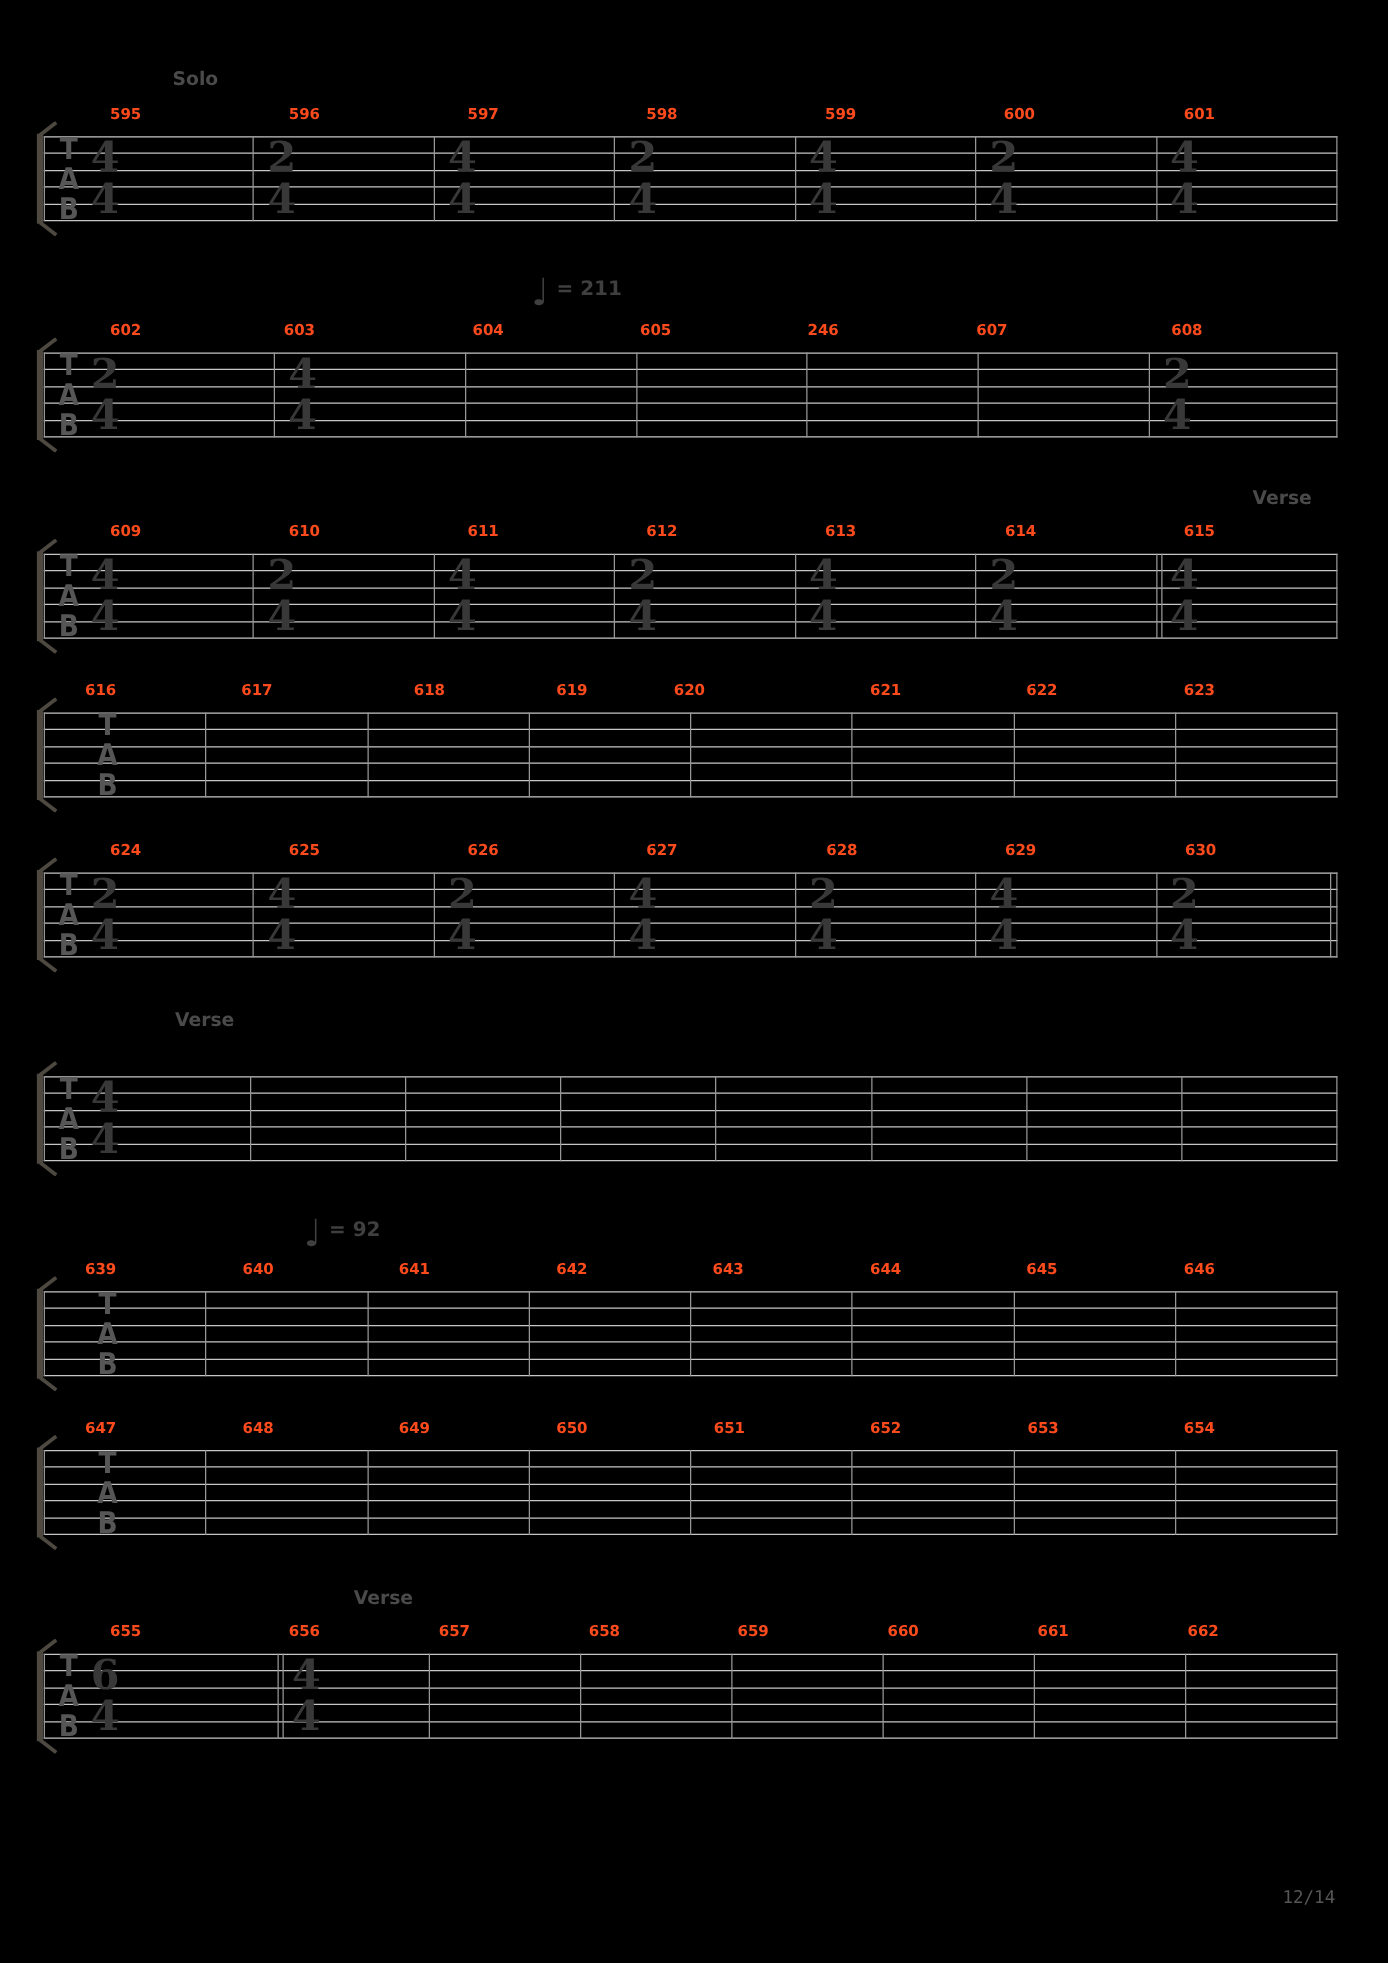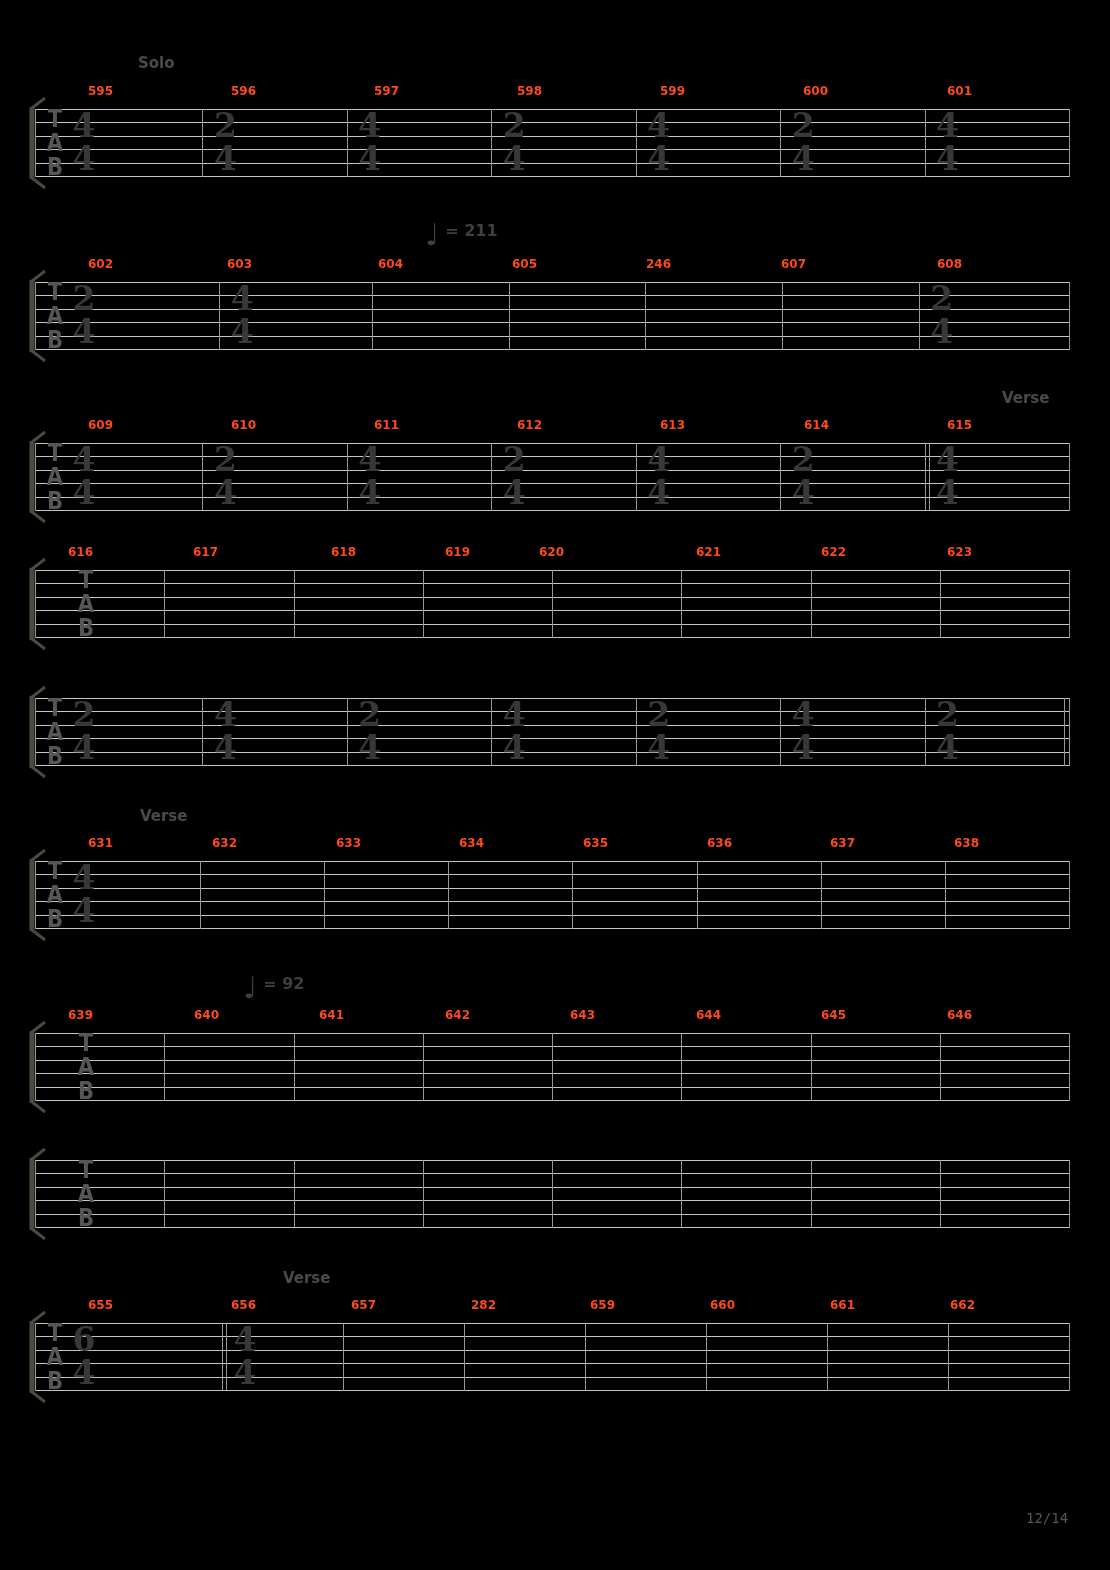--- a/index.html
+++ b/index.html
@@ -369,20 +369,29 @@
           <div>2</div>
           <div>4</div>
         </div>
       </div>
     </div>
     <div class="clef" style="left: 5px;">
       <div>T</div>
       <div>A</div>
       <div>B</div>
     </div>
+    <div class="numbers">
+      <span class="mnum" style="left: 53px;">624</span>
+      <span class="mnum" style="left: 196px;">625</span>
+      <span class="mnum" style="left: 339px;">626</span>
+      <span class="mnum" style="left: 482px;">627</span>
+      <span class="mnum" style="left: 626px;">628</span>
+      <span class="mnum" style="left: 769px;">629</span>
+      <span class="mnum" style="left: 913px;">630</span>
+    </div>
   </div>
 <div class="system" style="top: 861px;">
     <div class="slabel" style="left: 105px; top: -54px;">Verse</div>
 
     <svg class="bracket" width="20" height="92" viewBox="0 0 20 92">
       <path d="M4 10 L4 82" stroke="#4d4840" stroke-width="5" fill="none"></path>
       <path d="M17 1 L4 11" stroke="#4d4840" stroke-width="3" fill="none"></path>
       <path d="M17 91 L4 81" stroke="#4d4840" stroke-width="3" fill="none"></path>
     </svg>
     <div class="sline" style="top:0"></div>
@@ -418,30 +427,20 @@
         
       </div>
       <div class="measure" style="flex: 1 1 0px;">
         
       </div>
     </div>
     <div class="clef" style="left: 5px;">
       <div>T</div>
       <div>A</div>
       <div>B</div>
-    </div>
-    <div class="numbers">
-      <span class="mnum" style="left: 53px;">631</span>
-      <span class="mnum" style="left: 177px;">632</span>
-      <span class="mnum" style="left: 301px;">633</span>
-      <span class="mnum" style="left: 424px;">634</span>
-      <span class="mnum" style="left: 548px;">635</span>
-      <span class="mnum" style="left: 672px;">636</span>
-      <span class="mnum" style="left: 795px;">637</span>
-      <span class="mnum" style="left: 919px;">638</span>
     </div>
   </div>
 <div class="system" style="top: 1033px;">
 
     <div class="tempo" style="left: 208px; top: -60px;">
       <span class="note">♩</span>
       <span class="txt">= 92</span>
     </div>
     <svg class="bracket" width="20" height="92" viewBox="0 0 20 92">
       <path d="M4 10 L4 82" stroke="#4d4840" stroke-width="5" fill="none"></path>
@@ -535,20 +534,30 @@
       </div>
       <div class="measure" style="flex: 1 1 0px;">
         
       </div>
     </div>
     <div class="clef" style="left: 36px;">
       <div>T</div>
       <div>A</div>
       <div>B</div>
     </div>
+    <div class="numbers">
+      <span class="mnum" style="left: 33px;">647</span>
+      <span class="mnum" style="left: 159px;">648</span>
+      <span class="mnum" style="left: 284px;">649</span>
+      <span class="mnum" style="left: 410px;">650</span>
+      <span class="mnum" style="left: 536px;">651</span>
+      <span class="mnum" style="left: 661px;">652</span>
+      <span class="mnum" style="left: 787px;">653</span>
+      <span class="mnum" style="left: 912px;">654</span>
+    </div>
   </div>
 <div class="system" style="top: 1323px;">
     <div class="slabel" style="left: 248px; top: -54px;">Verse</div>
 
     <svg class="bracket" width="20" height="92" viewBox="0 0 20 92">
       <path d="M4 10 L4 82" stroke="#4d4840" stroke-width="5" fill="none"></path>
       <path d="M17 1 L4 11" stroke="#4d4840" stroke-width="3" fill="none"></path>
       <path d="M17 91 L4 81" stroke="#4d4840" stroke-width="3" fill="none"></path>
     </svg>
     <div class="sline" style="top:0"></div>
@@ -592,19 +601,19 @@
     </div>
     <div class="clef" style="left: 5px;">
       <div>T</div>
       <div>A</div>
       <div>B</div>
     </div>
     <div class="numbers">
       <span class="mnum" style="left: 53px; text-align: right;">655</span>
       <span class="mnum" style="left: 196px;">656</span>
       <span class="mnum" style="left: 316px;">657</span>
-      <span class="mnum" style="left: 436px;">282</span>
+      <span class="mnum" style="left: 436px;">658</span>
       <span class="mnum" style="left: 555px;">659</span>
       <span class="mnum" style="left: 675px;">660</span>
       <span class="mnum" style="left: 795px;">661</span>
       <span class="mnum" style="left: 915px;">662</span>
     </div>
   </div>
 
 </body></html>

